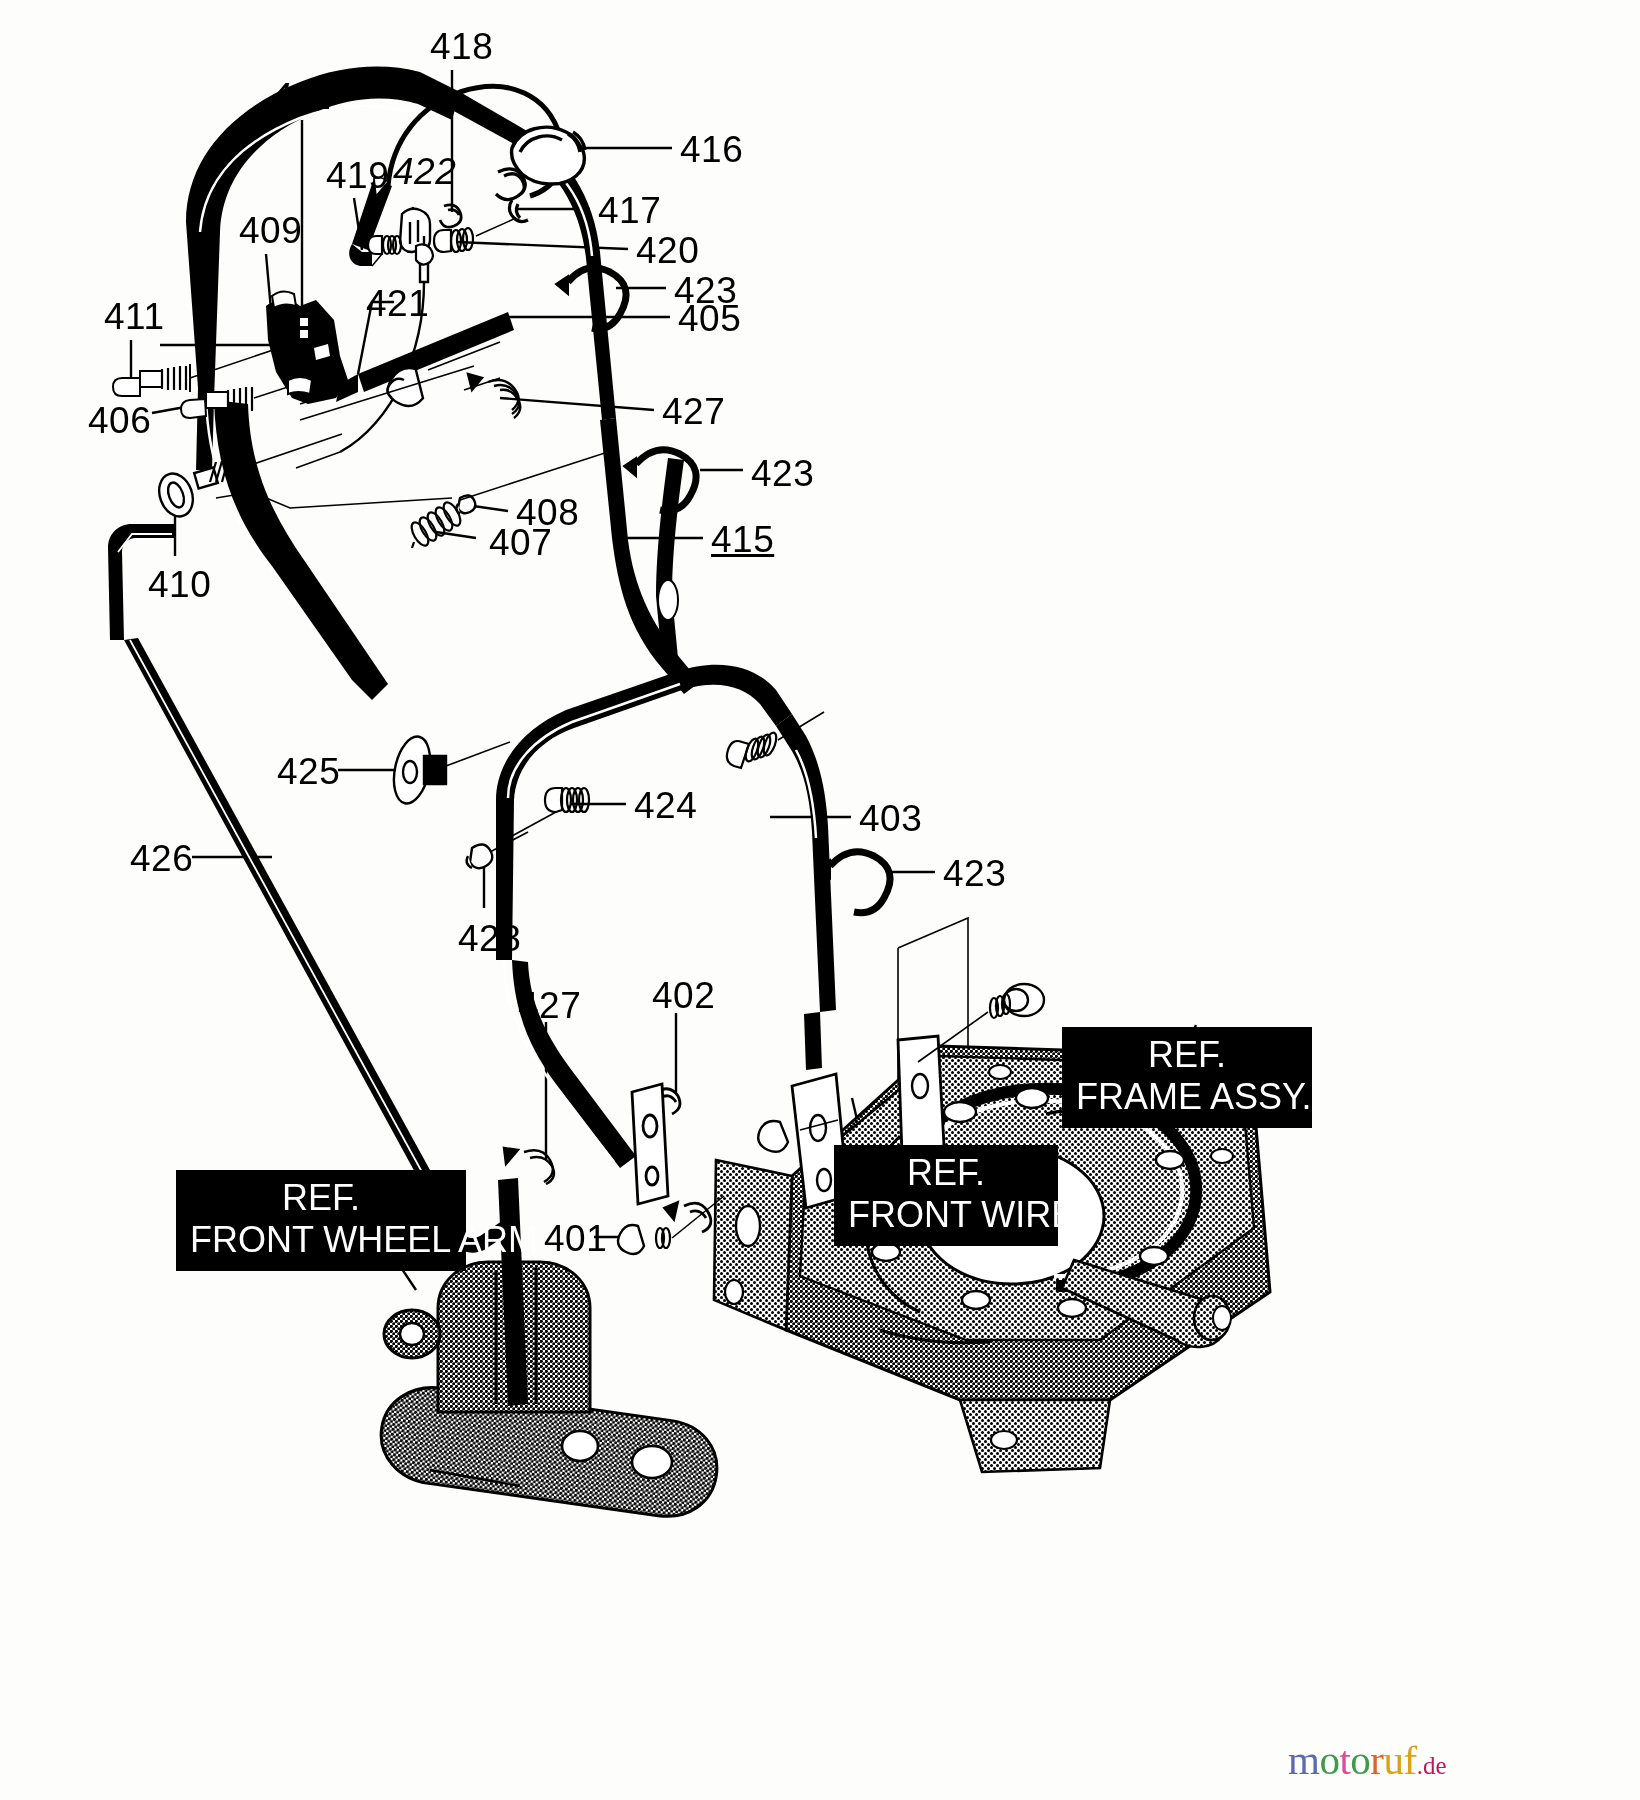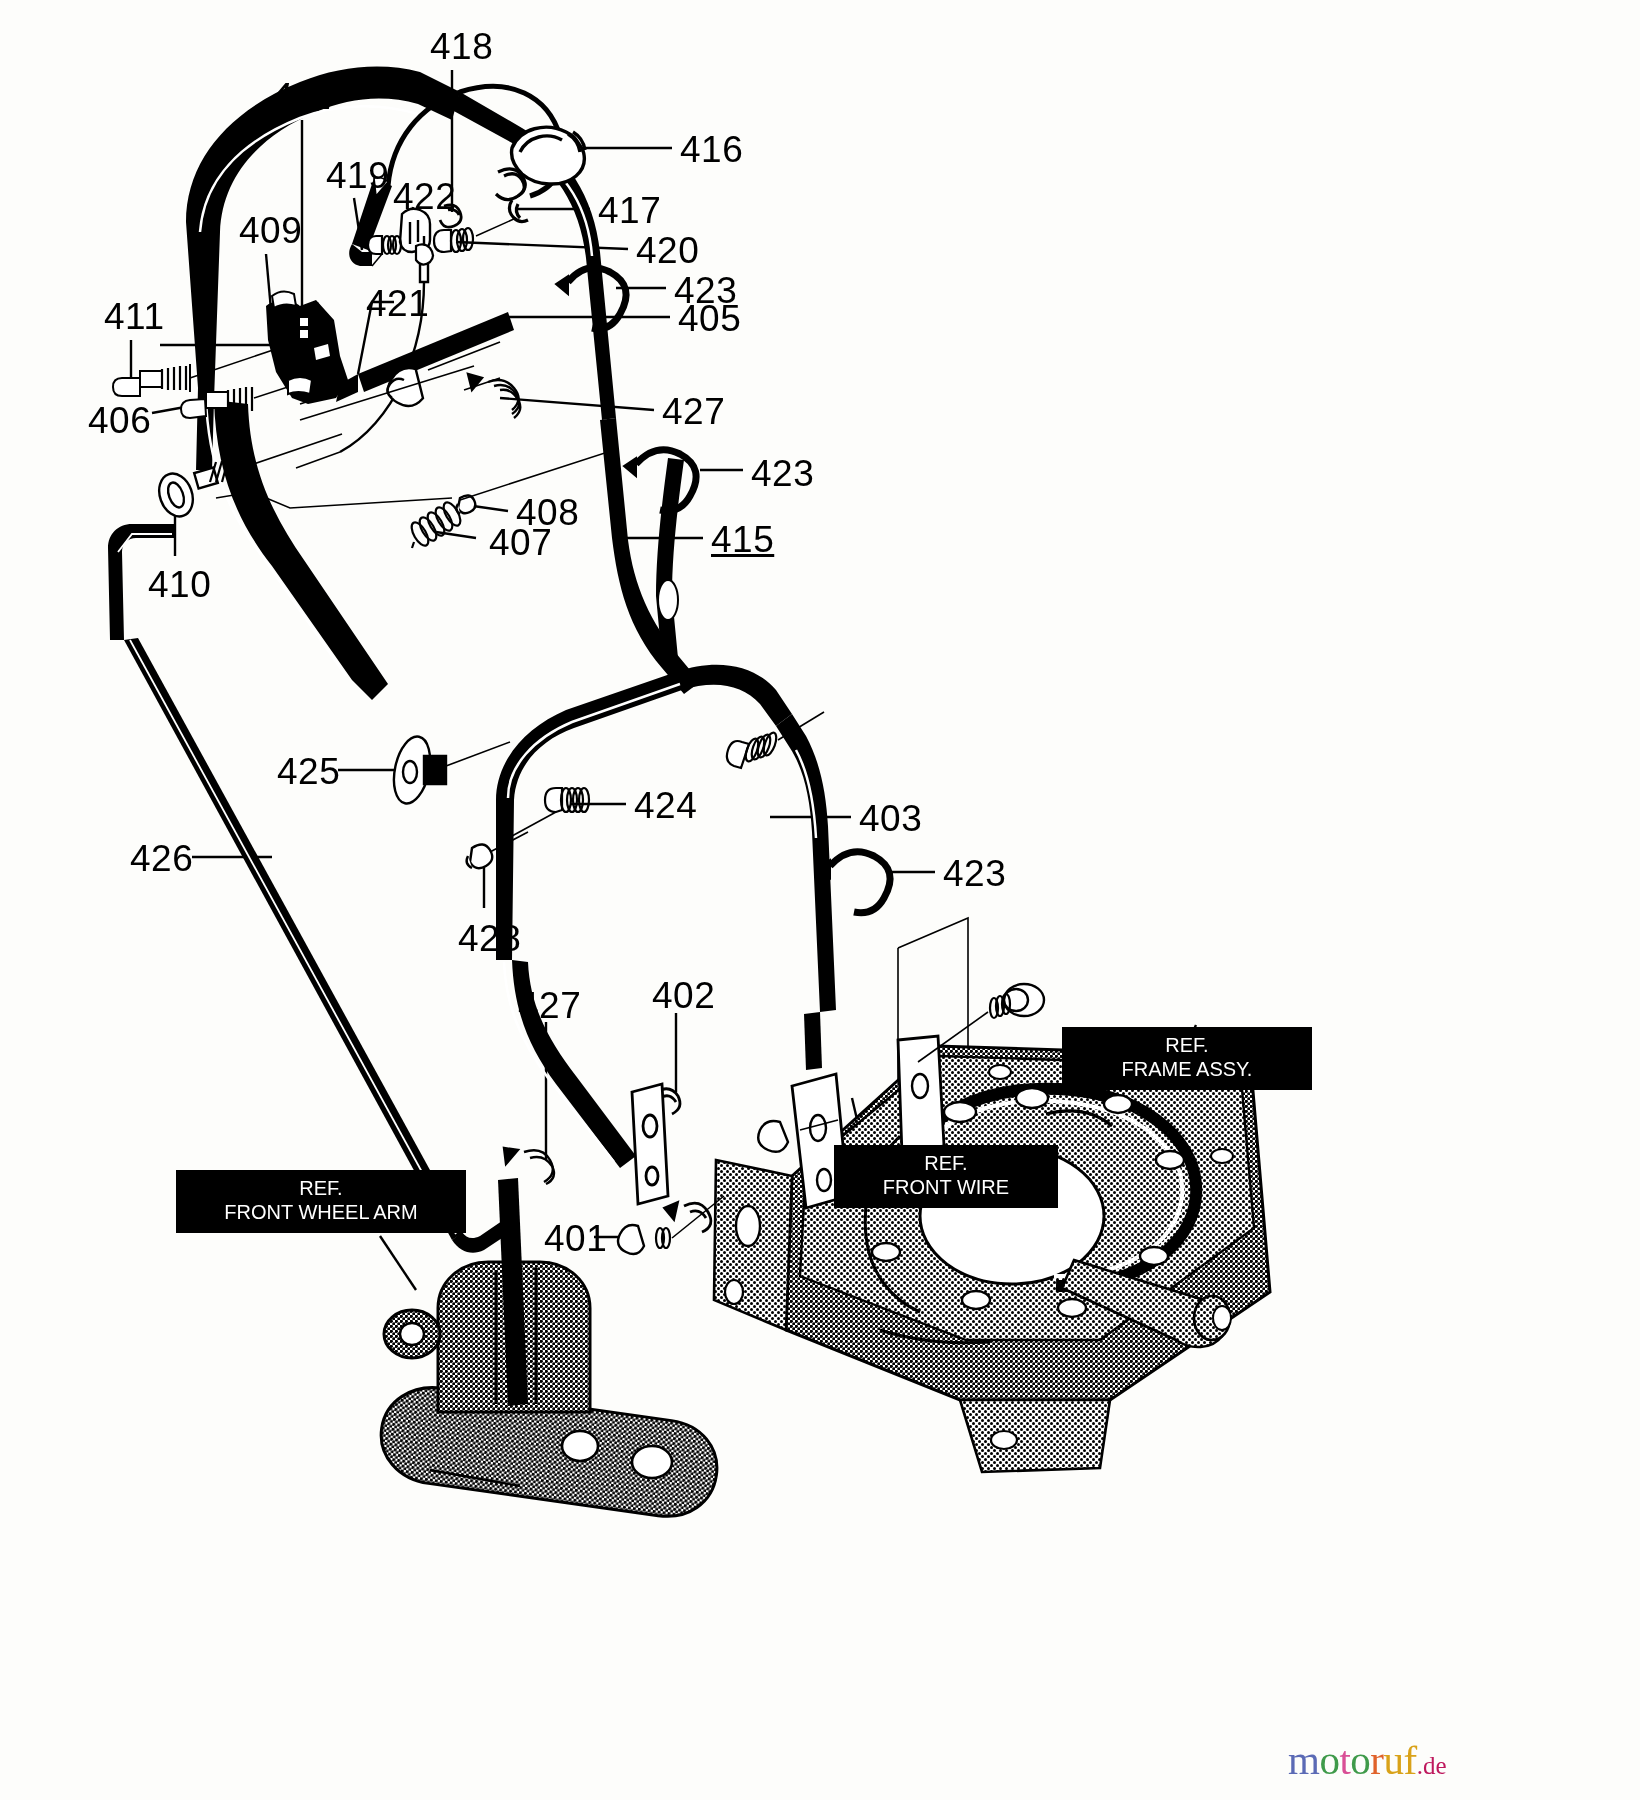--- a/index.html
+++ b/index.html
@@ -29,21 +29,21 @@
     color: #000000;
     letter-spacing: 0.5px;
     white-space: nowrap;
     line-height: 1;
   }
   .ref-box {
     position: absolute;
     background: #000000;
     color: #ffffff;
     font-family: "Liberation Sans", sans-serif;
-    font-size: 20px;
+    font-size: 36px;
     text-align: center;
     line-height: 1.18;
     padding: 7px 14px 9px 14px;
     white-space: nowrap;
   }
   .ref-box .l1 { display: block; }
   .ref-box .l2 { display: block; }
   #watermark {
     position: absolute;
     left: 1288px;
@@ -511,21 +511,21 @@
     <g>
       <path d="M498 1180 L518 1178 L528 1404 L508 1406 Z" fill="#000000"></path>
     </g>
 
   </svg>
 
   <div class="callout" style="left:430px; top:28px;">418</div>
   <div class="callout" style="left:270px; top:78px;font-style:italic;">412</div>
   <div class="callout" style="left:680px; top:131px;">416</div>
   <div class="callout" style="left:326px; top:157px;">419</div>
-  <div class="callout" style="left:393px; top:178px;">422</div>
+  <div class="callout" style="left:393px; top:153px;font-style:italic;">422</div>
   <div class="callout" style="left:598px; top:192px;">417</div>
   <div class="callout" style="left:239px; top:212px;">409</div>
   <div class="callout" style="left:636px; top:232px;">420</div>
   <div class="callout" style="left:674px; top:272px;">423</div>
   <div class="callout" style="left:366px; top:285px;">421</div>
   <div class="callout" style="left:678px; top:300px;">405</div>
   <div class="callout" style="left:104px; top:298px;">411</div>
   <div class="callout" style="left:88px; top:402px;">406</div>
   <div class="callout" style="left:662px; top:393px;">427</div>
   <div class="callout" style="left:751px; top:455px;">423</div>

